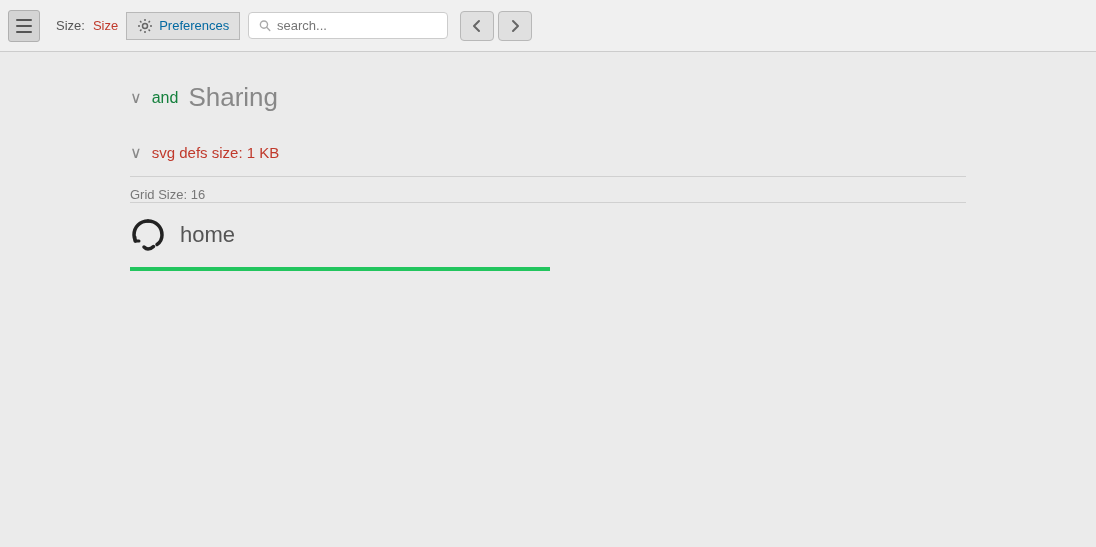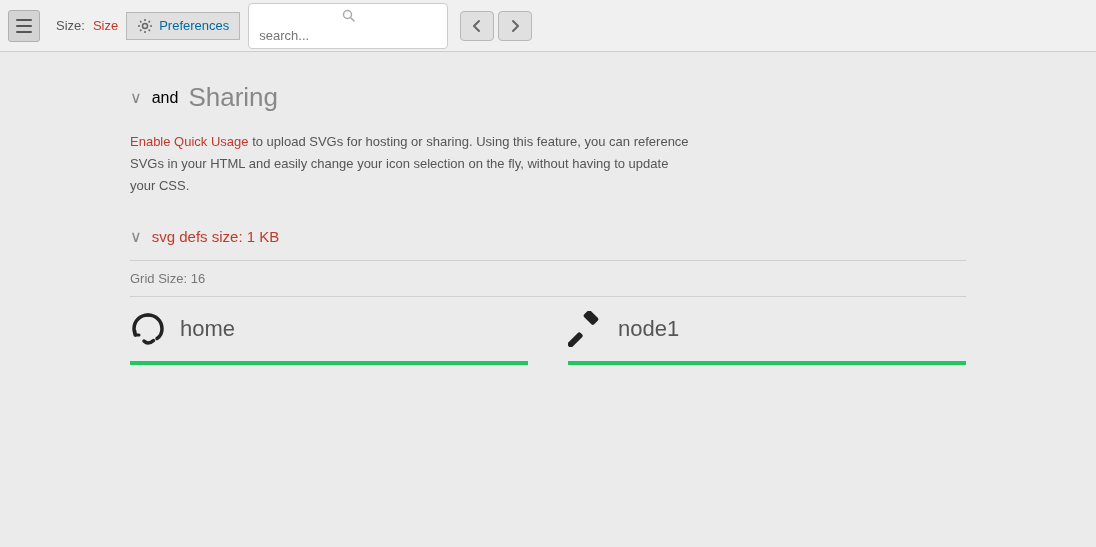--- a/index.html
+++ b/index.html
@@ -74,21 +74,20 @@
 
     .search-box {
       display: flex;
       align-items: center;
       background: #fff;
       border: 1px solid #ccc;
       border-radius: 4px;
       padding: 5px 10px;
       gap: 6px;
       width: 200px;
-      flex-direction: column;
     }
     .search-box input {
       border: none;
       outline: none;
       font-size: 13px;
       color: #999;
       background: transparent;
       width: 100%;
     }
 
@@ -135,21 +134,21 @@
       font-size: 16px;
       cursor: pointer;
     }
     .section-title-main {
       font-size: 26px;
       font-weight: 300;
       color: #888;
     }
     .section-title-and {
       font-size: 16px;
-      color: #000000;
+      color: #15803d;
       font-weight: 300;
     }
     .section-title-sharing {
       font-size: 26px;
       font-weight: 300;
       color: #888;
       text-align: center;
     }
 
     .section-description {
@@ -182,21 +181,20 @@
     .svgs-defs {
       font-size: 15px;
       color: #c0392b;
     }
 
     .grid-size-bar {
       display: flex;
       align-items: flex-end;
       border-top: 1px solid #d0d0d0;
       padding-top: 10px;
-      margin-bottom: 10px;
     }
     .grid-size-label {
       font-size: 13px;
       color: #777;
     }
 
     
     .icon-row {
       display: flex;
       gap: 0;
@@ -267,23 +265,20 @@
 </div>
 
 <div class="main-content">
 
   <div class="section">
     <div class="section-header">
       <span class="collapse-arrow">∨</span>
       <span class="section-title-and">and</span>
       <span class="section-title-sharing">Sharing</span>
     </div>
-    <p class="section-description">
-      <a>Enable Quick Usage</a><span> to upload SVGs for hosting or sharing. Using this feature, you can reference SVGs in your HTML and easily change your icon selection on the fly, without having to update your CSS.</span>
-    </p>
   </div>
 
   <div class="svgs-section">
     <div class="svgs-header">
       <span class="collapse-arrow">∨</span>
       <span class="svgs-defs">svg defs size: 1 KB</span>
     </div>
 
     <div class="grid-size-bar">
       <span class="grid-size-label">Grid Size: 16</span>
@@ -298,28 +293,17 @@
             <path d="M18 4 C10 4 4 10 4 18 C4 20 4.5 22 5.5 24" stroke="#222" stroke-width="3.5" fill="none" stroke-linecap="round"></path>
             <path d="M18 4 C26 4 32 10 32 18 C32 22 30 25.5 27 27.5" stroke="#222" stroke-width="3.5" fill="none" stroke-linecap="round"></path>
             <path d="M14 30 C15.5 31.5 16.7 32 18 32 C20 32 22 31 23.5 29.5" stroke="#222" stroke-width="3.5" fill="none" stroke-linecap="round"></path>
 
             <polyline points="5,20 5,24 9,24" stroke="#222" stroke-width="3" fill="none" stroke-linecap="round" stroke-linejoin="round"></polyline>
           </svg>
         </div>
         <span class="icon-name">home</span>
       </div>
 
-      <div class="icon-item" style="margin-left: 40px;">
-        <div class="icon-glyph">
-
-          <svg width="36" height="36" viewBox="0 0 36 36">
-
-            <rect x="16" y="2" width="14" height="9" rx="2" fill="#222" transform="rotate(45 23 6.5)"></rect>
-            <rect x="4" y="20" width="6" height="18" rx="2" fill="#222" transform="rotate(45 7 29)"></rect>
-          </svg>
-        </div>
-        <span class="icon-name">node1</span>
-      </div>
 
     </div>
   </div>
 
 </div>
 
 </body></html>

